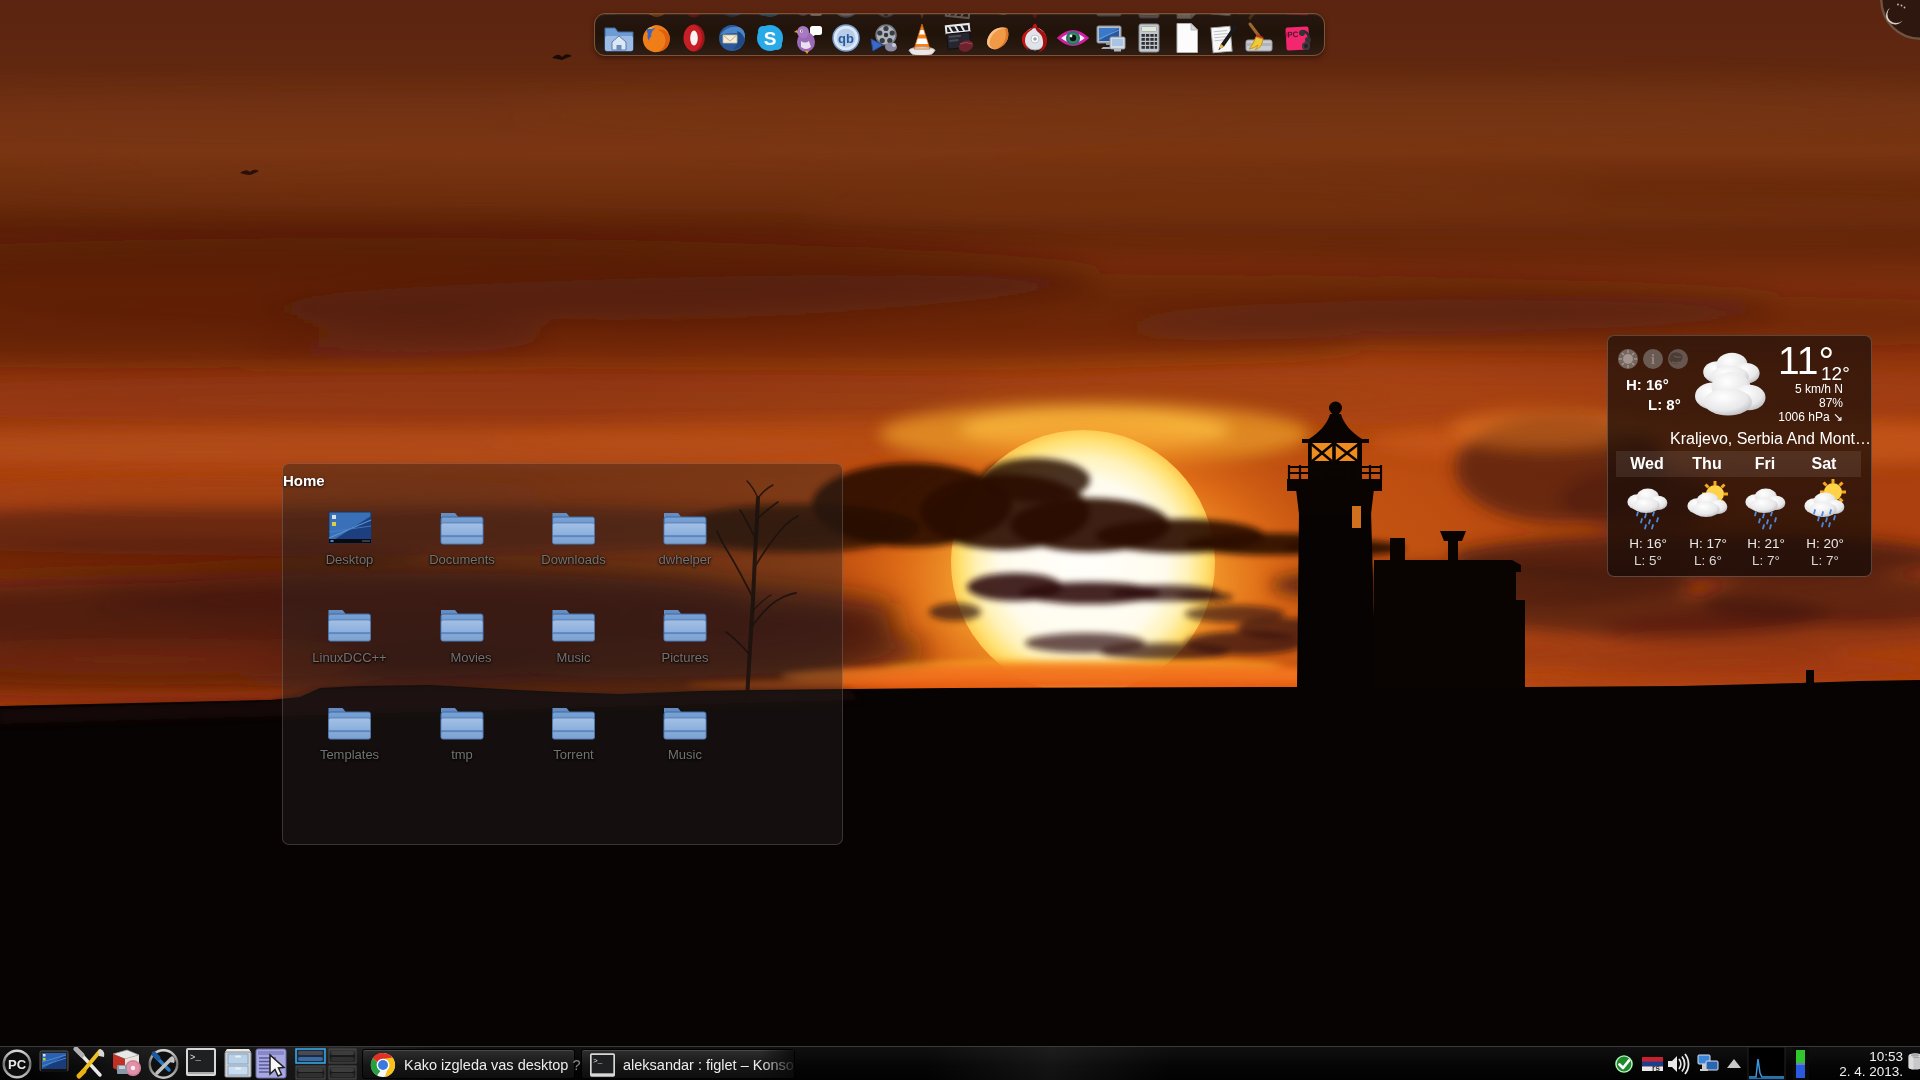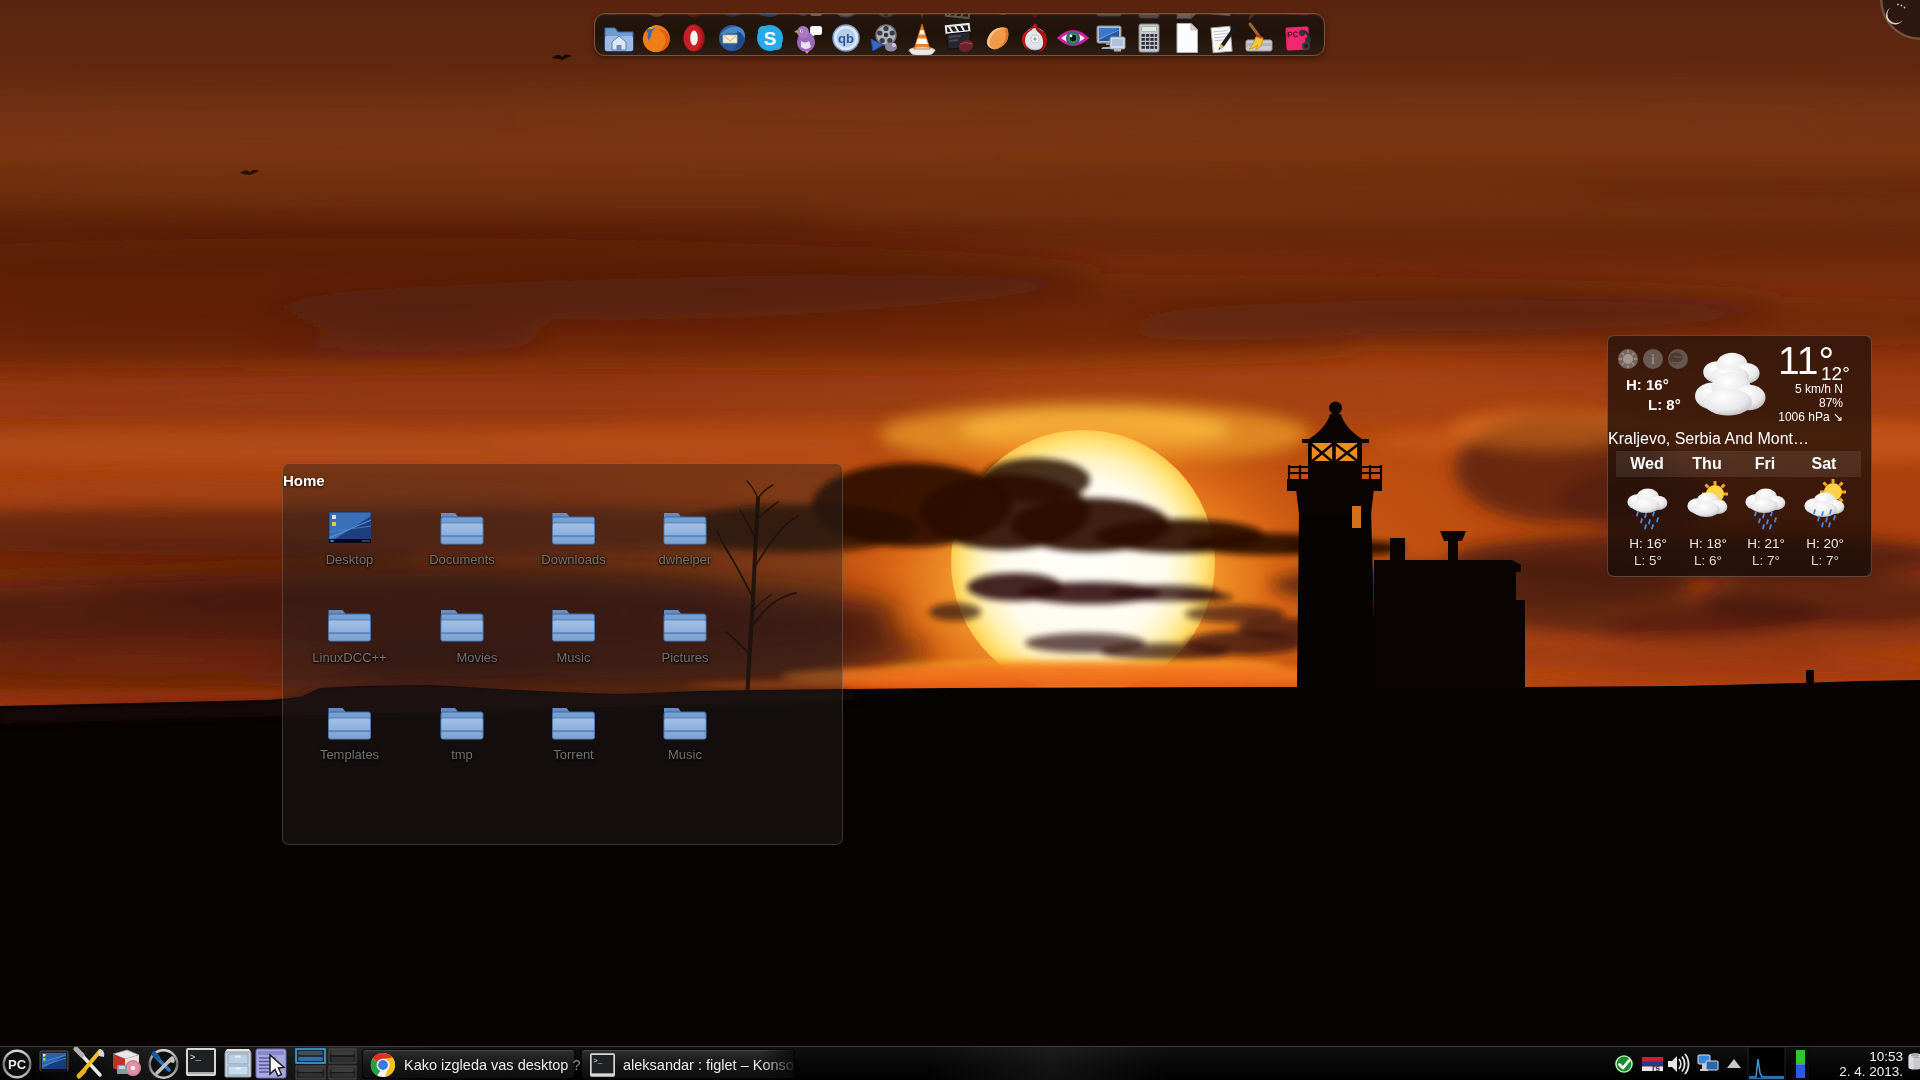--- a/index.html
+++ b/index.html
@@ -602,21 +602,21 @@
           <rect x="33" y="28" width="8" height="2" fill="#3a3a44"></rect>
           <rect x="3" y="3" width="4" height="4" fill="#d8e0e8"></rect>
           <rect x="3" y="10" width="4" height="4" fill="#d8d040"></rect>
         </g>
 </svg>
 <div class="lbl" style="left:66.5px;top:88px">Desktop</div>
 <div class="lbl" style="left:179px;top:88px">Documents</div>
 <div class="lbl" style="left:290.5px;top:88px">Downloads</div>
 <div class="lbl" style="left:402px;top:88px">dwhelper</div>
 <div class="lbl" style="left:66.5px;top:186px">LinuxDCC++</div>
-<div class="lbl" style="left:194px;top:186px">Movies</div>
+<div class="lbl" style="left:188px;top:186px">Movies</div>
 <div class="lbl" style="left:290.5px;top:186px">Music</div>
 <div class="lbl" style="left:402px;top:186px">Pictures</div>
 <div class="lbl" style="left:66.5px;top:283px">Templates</div>
 <div class="lbl" style="left:179px;top:283px">tmp</div>
 <div class="lbl" style="left:290.5px;top:283px">Torrent</div>
 <div class="lbl" style="left:402px;top:283px">Music</div>
 </div>
 
 <div id="wx" class="abs" style="left:1607px;top:335px;width:265px;height:242px;background:linear-gradient(rgba(40,20,11,0.80),rgba(24,12,7,0.78));border:1px solid rgba(255,255,255,0.22);border-radius:7px;color:#fff">
 <svg class="abs" style="left:0;top:0" width="265" height="242">
@@ -712,30 +712,30 @@
         </g>
 <g transform="translate(207,174)">
           <use href="#rain"></use>
         </g>
 </svg>
 <div class="abs" style="left:18px;top:40px;font-weight:bold;font-size:15px">H: 16°</div>
 <div class="abs" style="left:40px;top:60px;font-weight:bold;font-size:15px">L: 8°</div>
 <div class="abs" style="left:170px;top:3px;font-size:39px">11°</div>
 <div class="abs" style="left:213px;top:27px;font-size:19px">12°</div>
 <div class="abs" style="right:28px;top:46px;font-size:12px;text-align:right">5 km/h N<br>87%<br>1006 hPa ↘</div>
-<div class="abs" style="left:0;top:94px;width:100%;text-align:left;font-size:16px">Kraljevo, Serbia And Mont…</div>
+<div class="abs" style="left:0;top:94px;width:100%;text-align:right;font-size:16px">Kraljevo, Serbia And Mont…</div>
 <div class="abs" style="left:0;top:119px;width:265px;font-weight:bold;font-size:16px">
         <span style="position:absolute;left:39px;transform:translateX(-50%)">Wed</span>
         <span style="position:absolute;left:99px;transform:translateX(-50%)">Thu</span>
         <span style="position:absolute;left:157px;transform:translateX(-50%)">Fri</span>
         <span style="position:absolute;left:216px;transform:translateX(-50%)">Sat</span>
       </div>
 <div class="abs" style="left:0;top:200px;width:265px;font-size:13.5px;color:#e8e8e8">
         <span style="position:absolute;left:40px;transform:translateX(-50%)">H: 16°</span>
-        <span style="position:absolute;left:100px;transform:translateX(-50%)">H: 18°</span>
+        <span style="position:absolute;left:100px;transform:translateX(-50%)">H: 17°</span>
         <span style="position:absolute;left:158px;transform:translateX(-50%)">H: 21°</span>
         <span style="position:absolute;left:217px;transform:translateX(-50%)">H: 20°</span>
       </div>
 <div class="abs" style="left:0;top:217px;width:265px;font-size:13.5px;color:#d8d8d8">
         <span style="position:absolute;left:40px;transform:translateX(-50%)">L: 5°</span>
         <span style="position:absolute;left:100px;transform:translateX(-50%)">L: 6°</span>
         <span style="position:absolute;left:158px;transform:translateX(-50%)">L: 7°</span>
         <span style="position:absolute;left:217px;transform:translateX(-50%)">L: 7°</span>
       </div>
 </div>

